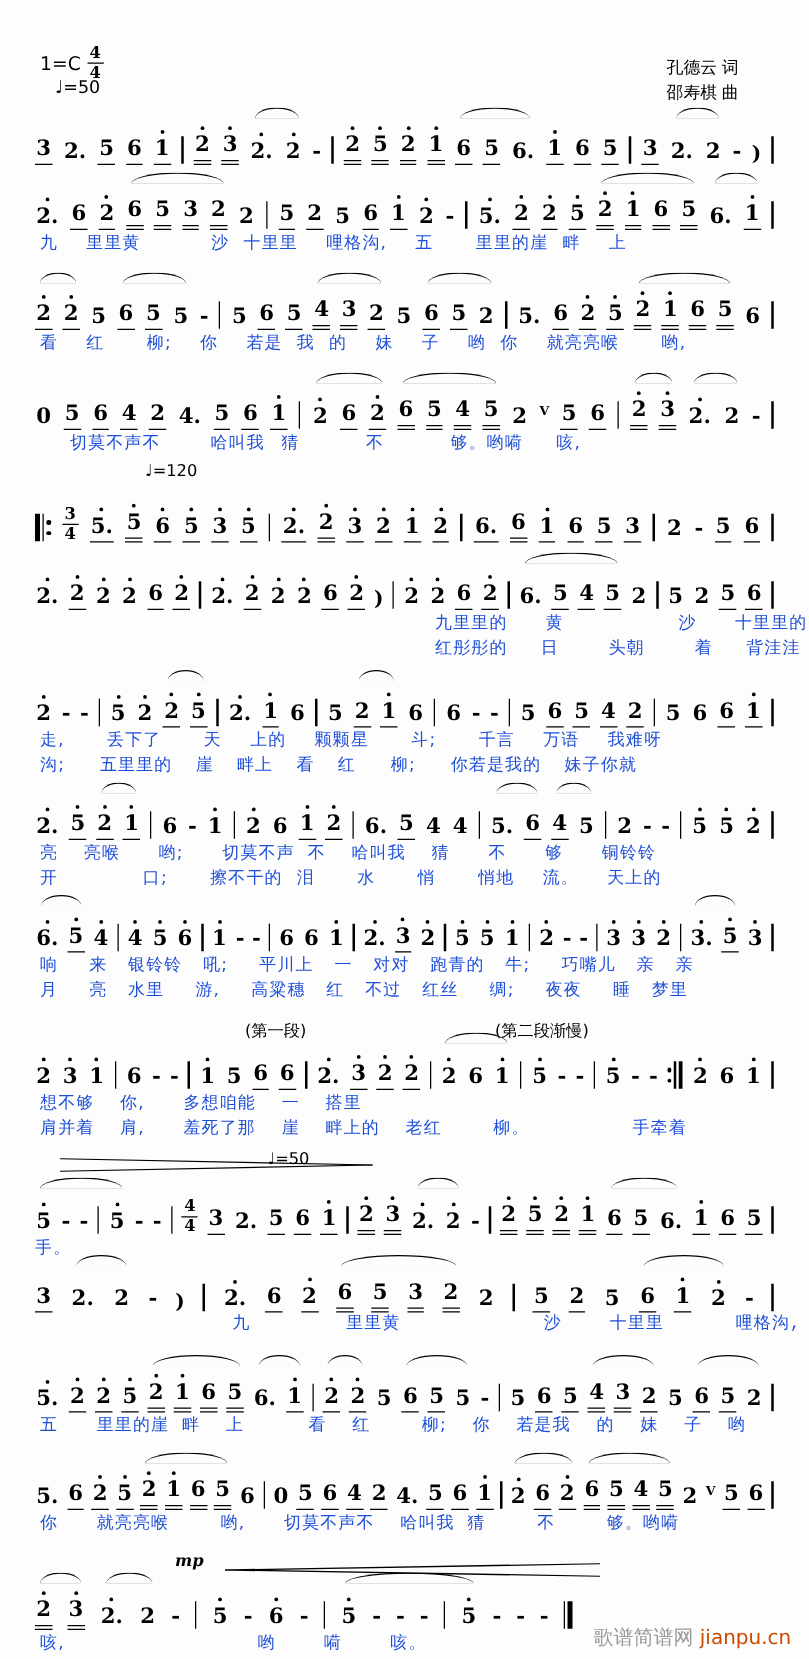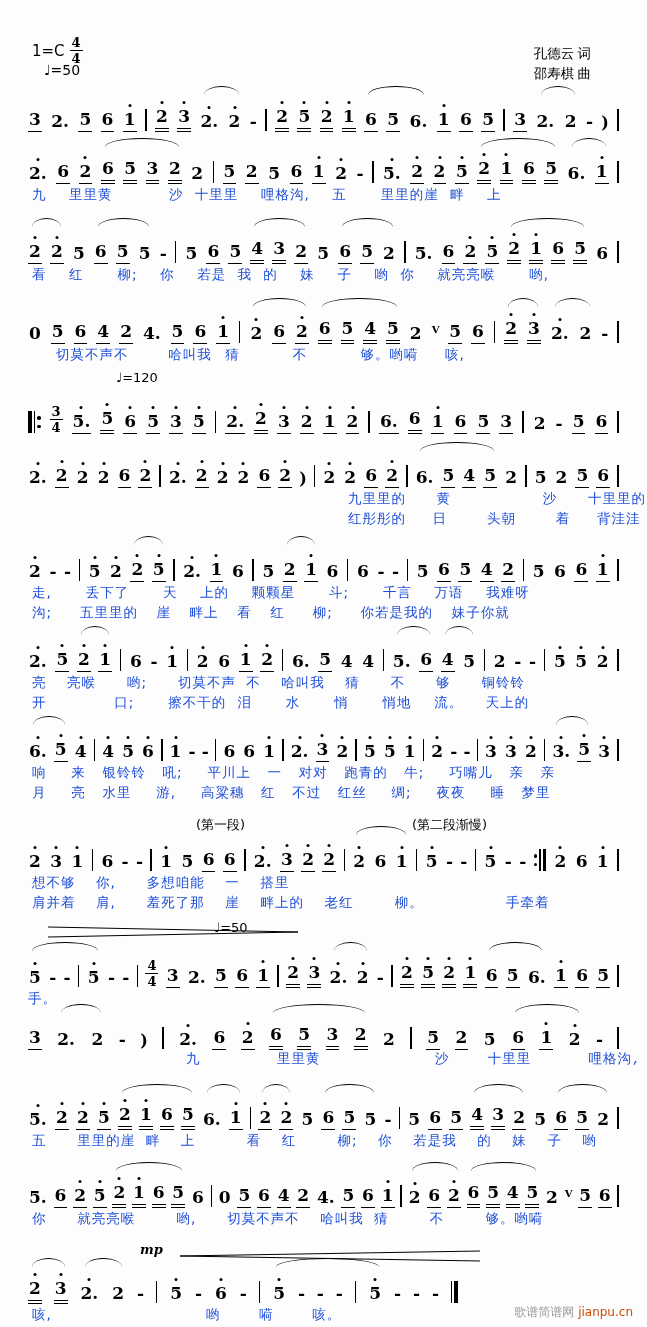--- a/index.html
+++ b/index.html
@@ -6,21 +6,21 @@
   #page{position:relative;width:647px;height:1327px;background:#fdfdfd;overflow:hidden;
         font-family:"DejaVu Serif","Liberation Serif",serif;color:#000;}
   
   #hdr{position:relative;height:96px;}
   .title{position:absolute;left:0;right:0;top:22px;text-align:center;font-size:30px;
          font-weight:bold;letter-spacing:5px;font-family:"DejaVu Serif",serif;}
   .keyblk{position:absolute;left:32px;top:36px;font-size:15px;font-family:"DejaVu Sans",sans-serif;
           display:flex;align-items:center;gap:5px;}
   .tempo-hdr{position:absolute;left:44px;top:62px;font-size:14px;font-family:"DejaVu Sans",sans-serif;}
   .credits{position:absolute;right:56px;top:44px;font-size:13.5px;line-height:1.5;
-           font-family:Liberation Serif, serif;text-align:right;}
+           font-family:Liberation Sans, sans-serif;text-align:right;}
   .ts{display:inline-flex;flex-direction:column;align-items:center;font-weight:bold;
       font-size:13px;line-height:1;font-family:"DejaVu Serif",serif;}
   .ts .tn{border-bottom:1.5px solid #000;padding:0 2px 1px;}
   .ts .td{padding-top:1px;}
   
   #systems{padding:0 28px;}
   .system{position:relative;}
   .nrow{position:relative;display:flex;justify-content:space-between;align-items:flex-end;
         height:36px;}
   .note{position:relative;display:inline-block;font-size:17px;font-weight:bold;line-height:1.15;
@@ -38,21 +38,21 @@
   .dots{display:flex;flex-direction:column;gap:5px;}
   .dots i{width:3.5px;height:3.5px;border-radius:50%;background:#000;display:block;}
   .slur{position:absolute;top:-10px;height:8px;border-top:1.4px solid #000;
         border-radius:50% 50% 0 0/100% 100% 0 0;}
   .lyr{font-size:13.5px;line-height:20px;white-space:pre;letter-spacing:1px;word-spacing:14px;
        font-family:"DejaVu Sans","Liberation Sans",sans-serif;color:#1d4ed8;}
   .ann{position:absolute;font-size:13px;font-family:"DejaVu Sans",sans-serif;}
   .ann.dyn{font-family:"DejaVu Serif",serif;font-style:italic;font-weight:bold;font-size:13px;}
   svg.ann{overflow:visible;}
   
-  #ftr{position:absolute;right:14px;bottom:6px;font-size:12px;
+  #ftr{position:absolute;right:14px;bottom:6px;font-size:16px;
        font-family:"DejaVu Sans",sans-serif;}
   #ftr .site{color:#9a9a9a;}
   #ftr .url{color:#cc4a00;}
 </style>
 </head>
 <body>
 
 <div id="page">
   <div id="hdr">
     <div class="keyblk">
@@ -510,21 +510,21 @@
             <i class="bl"></i>
           </span>
           <div class="slur" style="left: 5px; width: 31.5px;"></div>
           <div class="slur" style="left: 528px; width: 31.5px;"></div>
         </div>
         <div class="lyr" style="padding-left: 4px; word-spacing: 3px;">响   来  银铃铃  吼;   平川上  一  对对  跑青的  牛;   巧嘴儿  亲  亲</div>
         <div class="lyr" style="padding-left: 4px; word-spacing: 3px;">月   亮  水里   游,   高粱穗  红  不过  红丝   绸;   夜夜   睡  梦里</div>
       </div>
       <div class="system" style="padding-top: 20px; margin-bottom: 8px;">
         <span class="ann" style="left: 168px; top: 0px;">(第一段)</span>
-        <span class="ann" style="left: 384px; top: 0px;">(第二段渐慢)</span>
+        <span class="ann" style="left: 368px; top: 0px;">(第二段渐慢)</span>
         <div class="nrow">
           <span class="note">2<i class="od"></i></span>
           <span class="note">3<i class="od"></i></span>
           <span class="note">1<i class="od"></i></span>
           <span class="barwrap">
             <i class="bl"></i>
           </span>
           <span class="note">6</span>
           <span class="dash">-</span>
           <span class="dash">-</span>

